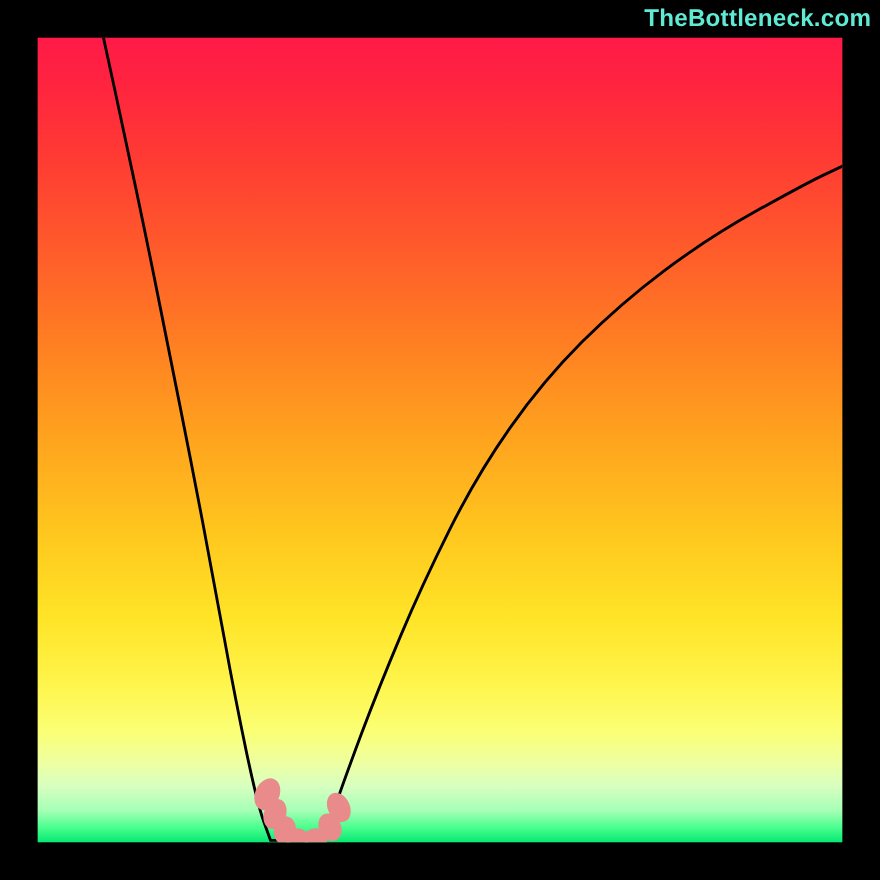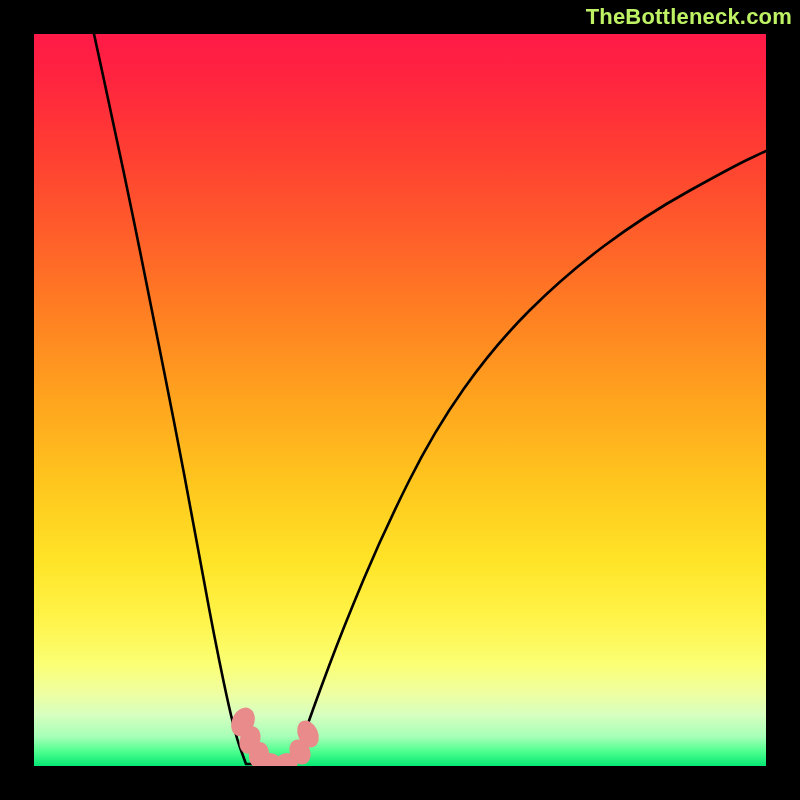--- a/index.html
+++ b/index.html
@@ -46,21 +46,21 @@
       #4fff90 98%,
       #06e873 100%
     );
   }
   .watermark {
     position: absolute;
     top: 4px;
     right: 8px;
     font-size: 22px;
     font-weight: 600;
-    color: #bef264;
+    color: #5eead4;
     letter-spacing: 0.2px;
     user-select: none;
   }
   svg.curve {
     position: absolute;
     inset: 0;
     width: 100%;
     height: 100%;
   }
 </style>

